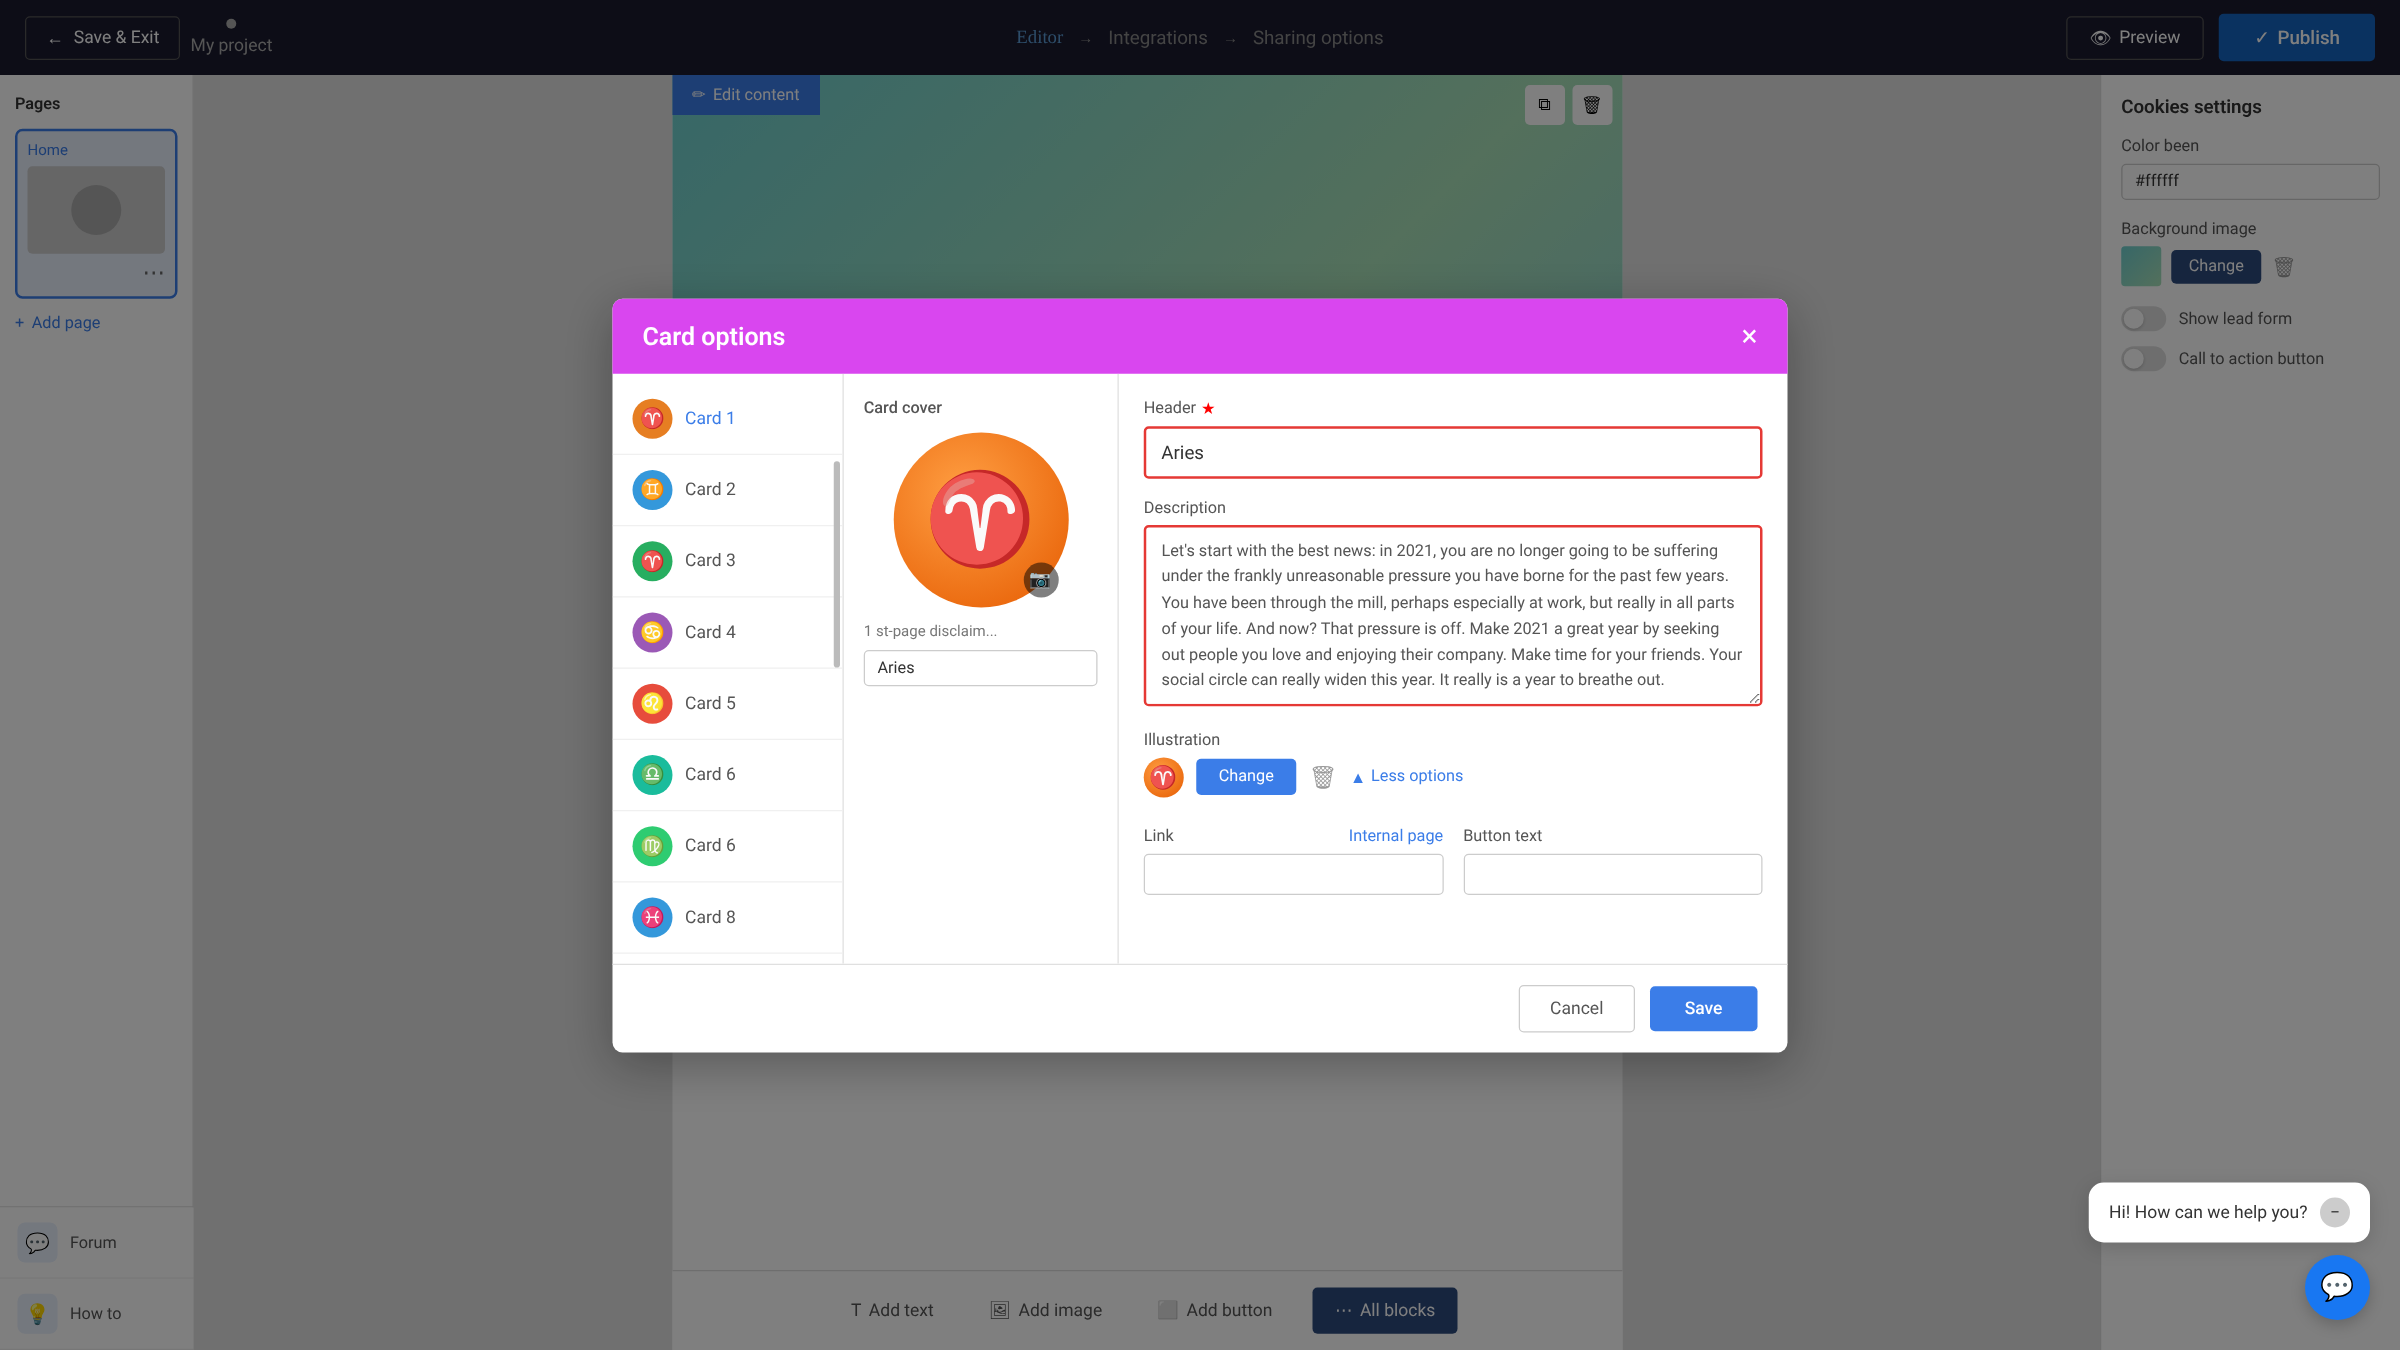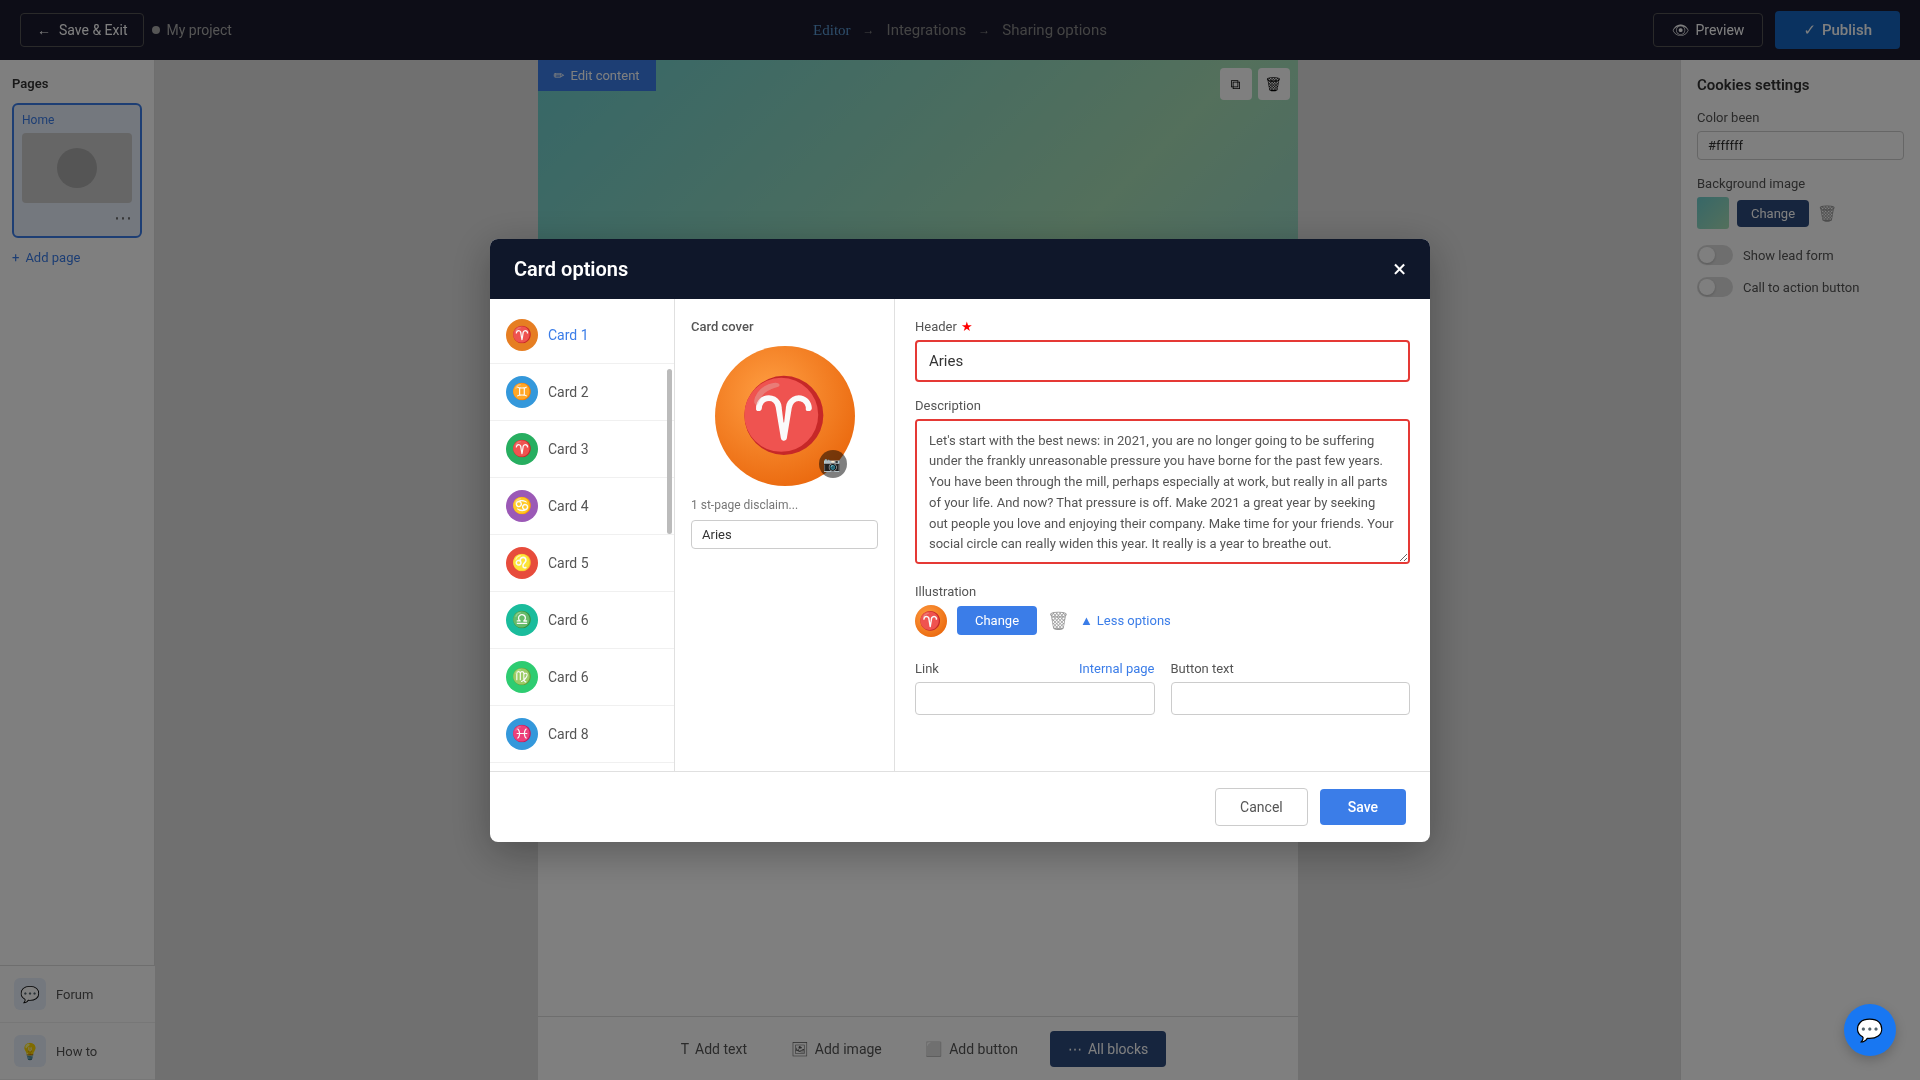--- a/index.html
+++ b/index.html
@@ -10,21 +10,21 @@
     .top-nav {
       display: flex; align-items: center; background: #1a1a2e; height: 60px;
       padding: 0 20px; justify-content: space-between; position: relative; z-index: 10;
     }
     .top-nav-left { display: flex; align-items: center; gap: 8px; }
     .save-exit-btn {
       display: flex; align-items: center; gap: 8px;
       background: transparent; border: 1.5px solid #555; color: #fff;
       padding: 8px 16px; border-radius: 4px; cursor: pointer; font-size: 14px;
     }
-    .project-name { color: #aaa; font-size: 14px; display: flex; align-items: center; gap: 6px; }
+    .project-name { color: #aaa; font-size: 14px; display: flex; align-items: center; gap: 6px; flex-direction: column; }
     .dot { width: 8px; height: 8px; background: #aaa; border-radius: 50%; display: inline-block; }
     .top-nav-center { display: flex; align-items: center; gap: 12px; position: absolute; left: 50%; transform: translateX(-50%); }
     .nav-step { color: #5b9bd5; font-size: 15px; cursor: pointer; }
     .nav-step.active { color: #5b9bd5; font-family: Liberation Serif, serif; }
     .nav-step.inactive { color: #888; cursor: default; }
     .nav-arrow { color: #888; font-size: 12px; }
     .top-nav-right { display: flex; align-items: center; gap: 12px; }
     .preview-btn {
       display: flex; align-items: center; gap: 6px;
       background: transparent; border: 1.5px solid #555; color: #fff;
@@ -125,21 +125,21 @@
       display: flex; align-items: center; justify-content: center;
     }
 
     
     .modal {
       background: #fff; border-radius: 8px; width: 940px; max-height: 760px;
       box-shadow: 0 10px 40px rgba(0,0,0,0.3); display: flex; flex-direction: column;
       position: relative;
     }
     .modal-header {
-      background: #0f172a; color: #fff; padding: 18px 24px;
+      background: #d946ef; color: #fff; padding: 18px 24px;
       display: flex; align-items: center; justify-content: space-between;
       border-radius: 8px 8px 0 0;
     }
     .modal-title { font-size: 20px; font-weight: 600; }
     .modal-close { background: none; border: none; color: #fff; font-size: 24px; cursor: pointer; line-height: 1; }
     .modal-body { display: flex; flex: 1; overflow: hidden; }
 
     
     .modal-card-list {
       width: 185px; border-right: 1px solid #e0e0e0; overflow-y: auto;
@@ -464,16 +464,20 @@
     </div>
 
     <div class="modal-footer">
       <button class="cancel-btn">Cancel</button>
       <button class="save-btn">Save</button>
     </div>
   </div>
 </div>
 
 <div class="chat-widget">
+  <div class="chat-bubble">
+    <span>Hi! How can we help you?</span>
+    <div class="chat-close">−</div>
+  </div>
   <div class="chat-fab">
     <span style="color:#fff;font-size:22px;">💬</span>
   </div>
 </div>
 
 </body></html>

